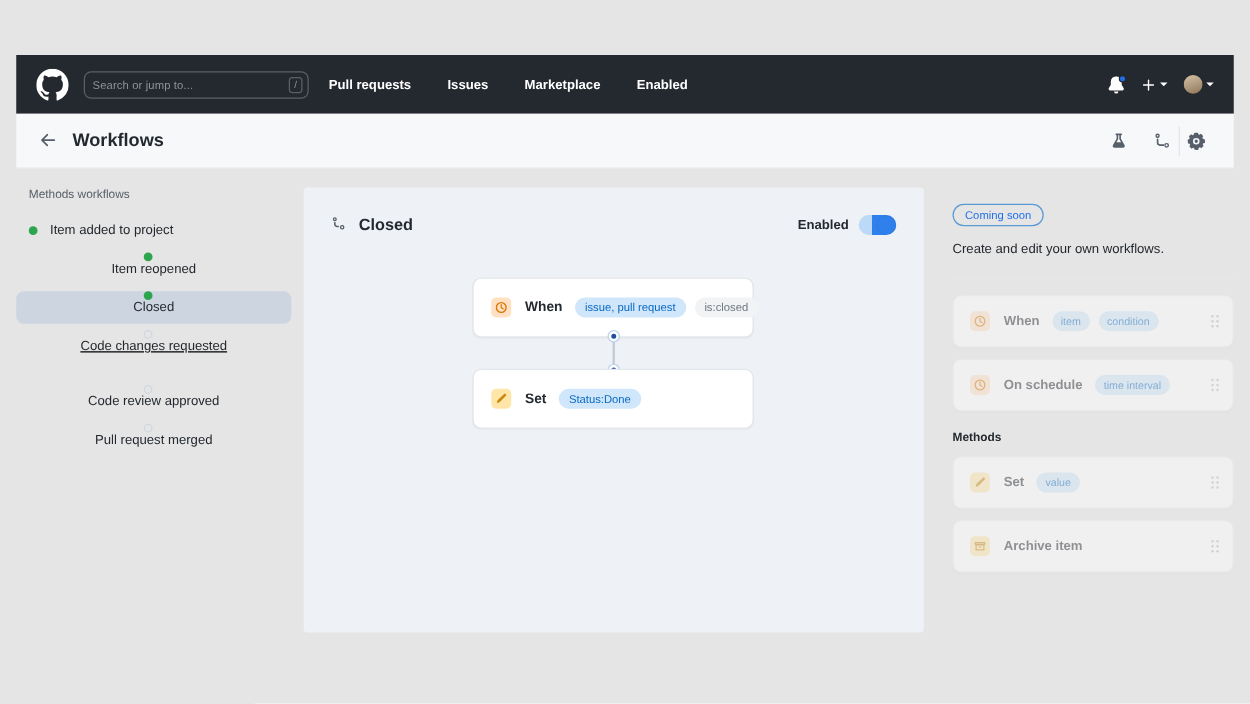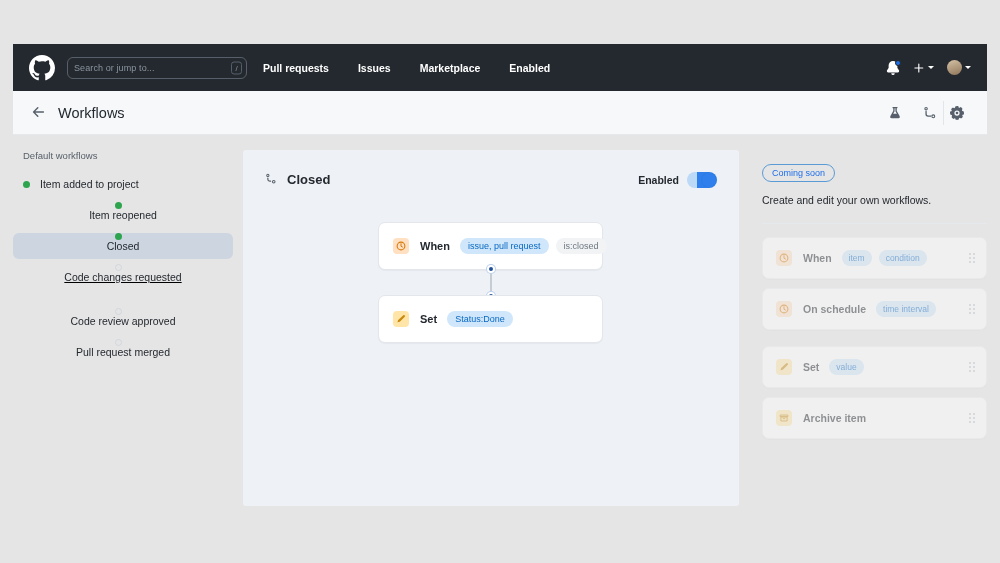--- a/index.html
+++ b/index.html
@@ -45,21 +45,21 @@
   .avatar-sm { width:15px; height:15px; border-radius:50%; background:#c9b79c;
                background-image: linear-gradient(160deg,#d7c3a6 0%, #8d7458 100%); }
 
   
   .subheader {
     position:absolute; left:13px; top:91px; width:974px; height:44px;
     background:#f6f8fa; border-bottom:1px solid #e5e8ec;
     display:flex; align-items:center; padding:0 18px;
   }
   .back-arrow { color:#57606a; margin-right:12px; display:flex; align-items:center; cursor:pointer; }
-  .page-title { font-size:14.5px; font-weight:400; color:#24292f; }
+  .page-title { font-size:14.5px; font-weight:700; color:#24292f; }
   .subheader-right { margin-left:auto; display:flex; align-items:center; }
   .sh-icon {
     width:26px; height:24px; display:flex; align-items:center; justify-content:center;
     color:#57606a; cursor:pointer;
   }
   .sh-group {
     display:flex; align-items:center; border-radius:6px; overflow:hidden;
   }
   .sh-group .sh-icon + .sh-icon { border-left:1px solid #e2e5e9; }
   .sh-sep { width:9px; }
@@ -224,21 +224,21 @@
         <span class="sh-icon">
           <svg width="14" height="14" viewBox="0 0 16 16">
               <path fill="currentColor" d="M8 0c.54 0 1.07.05 1.58.15l.3 1.43c.39.13.76.29 1.11.48l1.21-.81c.83.59 1.55 1.31 2.14 2.14l-.81 1.21c.19.35.35.72.48 1.11l1.43.3A8.1 8.1 0 0 1 16 8c0 .54-.05 1.07-.15 1.58l-1.43.3c-.13.39-.29.76-.48 1.11l.81 1.21a8.07 8.07 0 0 1-2.14 2.14l-1.21-.81c-.35.19-.72.35-1.11.48l-.3 1.43A8.1 8.1 0 0 1 8 16c-.54 0-1.07-.05-1.58-.15l-.3-1.43a6.4 6.4 0 0 1-1.11-.48l-1.21.81a8.07 8.07 0 0 1-2.14-2.14l.81-1.21a6.4 6.4 0 0 1-.48-1.11l-1.43-.3A8.1 8.1 0 0 1 0 8c0-.54.05-1.07.15-1.58l1.43-.3c.13-.39.29-.76.48-1.11l-.81-1.21A8.07 8.07 0 0 1 3.39 1.66l1.21.81c.35-.19.72-.35 1.11-.48l.3-1.43A8.1 8.1 0 0 1 8 0zm0 5a3 3 0 1 0 0 6 3 3 0 0 0 0-6zm0 1.5a1.5 1.5 0 1 1 0 3 1.5 1.5 0 0 1 0-3z"></path>
             </svg>
         </span>
       </span>
     </div>
   </div>
 
   <div class="sidebar">
-    <div class="sidebar-heading">Default workflows</div>
+    <div class="sidebar-heading">Methods workflows</div>
 
     <div class="wf-item" style="margin-bottom:5px;">
       <span class="dot on"></span>
       <span class="wf-label">Item added to project</span>
     </div>
     <div class="wf-item" style="margin-bottom:5px;">
       <span class="dot on"></span>
       <span class="wf-label">Item reopened</span>
     </div>
     <div class="wf-item selected" style="margin-bottom:5px;">
@@ -345,20 +345,21 @@
         <i></i>
           <i></i>
           <i></i>
           <i></i>
           <i></i>
           <i></i>
       </span>
     </div>
 
     <div class="rp-sec-gap"></div>
+    <div class="rp-section">Methods</div>
 
     <div class="rp-card">
       <span class="node-icon yellow">
         <svg width="10" height="10" viewBox="0 0 16 16">
             <path fill="#c98a10" d="M11.7 1.9a1.3 1.3 0 0 1 1.84 0l.56.56a1.3 1.3 0 0 1 0 1.84l-8 8a1 1 0 0 1-.43.25l-2.6.78a.5.5 0 0 1-.62-.62l.78-2.6a1 1 0 0 1 .25-.43z"></path>
           </svg>
       </span>
       <span class="node-label">Set</span>
       <span class="pill blue">value</span>
       <span class="drag-handle">

